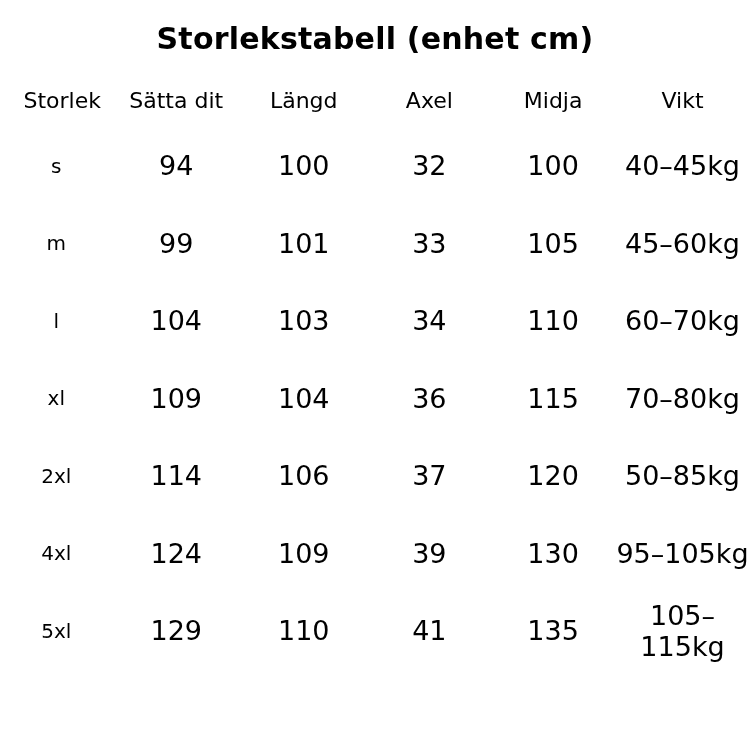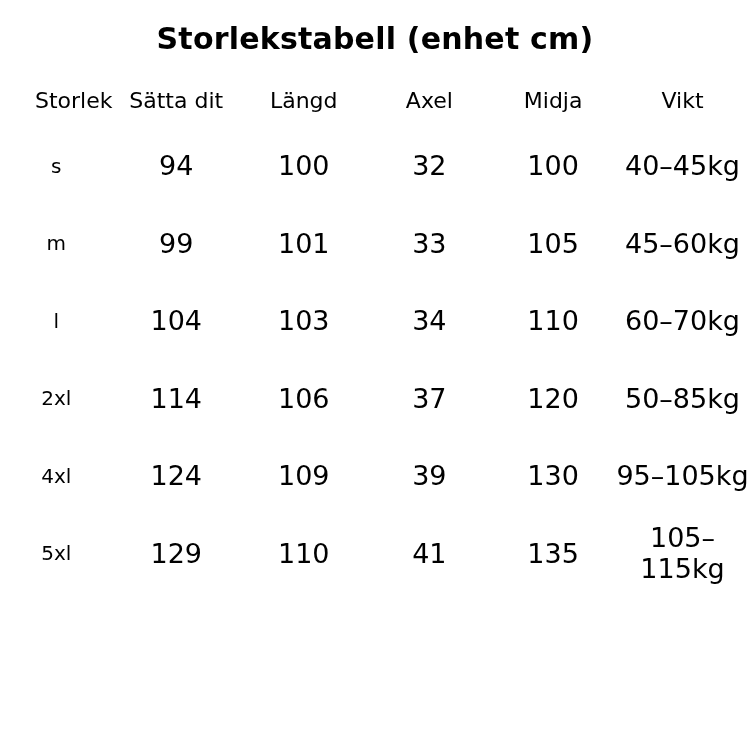--- a/index.html
+++ b/index.html
@@ -53,21 +53,21 @@
   tbody td {
     height: 77.5px;
     vertical-align: middle;
   }
   col.c0 { width: 15.0%; }
   col.c1 { width: 17.0%; }
   col.c2 { width: 17.0%; }
   col.c3 { width: 16.5%; }
   col.c4 { width: 16.5%; }
   col.c5 { width: 18.0%; }
-  .head-row th:nth-child(1) { text-align: right; padding-left: 12px; }
+  .head-row th:nth-child(1) { text-align: center; padding-left: 12px; }
   .body-cell-0 { font-size: 20px; }
 </style>
 </head>
 <body>
 
 <div class="sheet">
 
   <div class="title">Storlekstabell (enhet cm)</div>
 
   <div class="rule"></div>
@@ -123,20 +123,28 @@
       </tr>
       <tr>
         <td class="body-cell-0">l</td>
         <td>104</td>
         <td>103</td>
         <td>34</td>
         <td>110</td>
         <td>60–70kg</td>
       </tr>
       <tr>
+        <td class="body-cell-0">xl</td>
+        <td>109</td>
+        <td>104</td>
+        <td>36</td>
+        <td>115</td>
+        <td>70–80kg</td>
+      </tr>
+      <tr>
         <td class="body-cell-0">2xl</td>
         <td>114</td>
         <td>106</td>
         <td>37</td>
         <td>120</td>
         <td>50–85kg</td>
       </tr>
       <tr>
         <td class="body-cell-0">4xl</td>
         <td>124</td>

